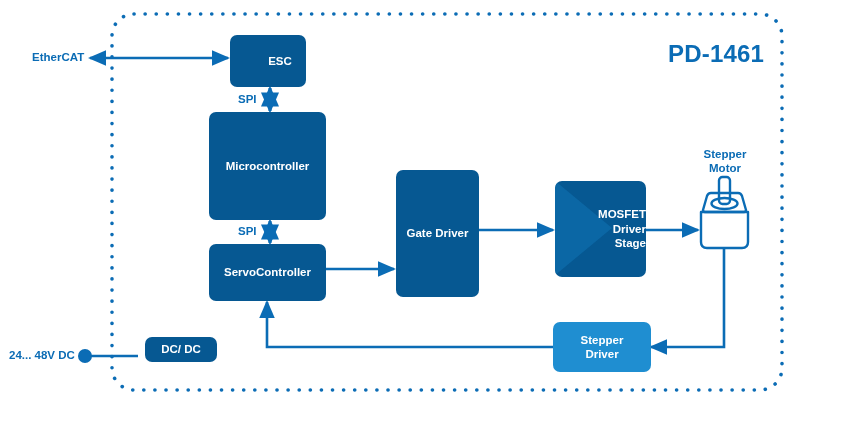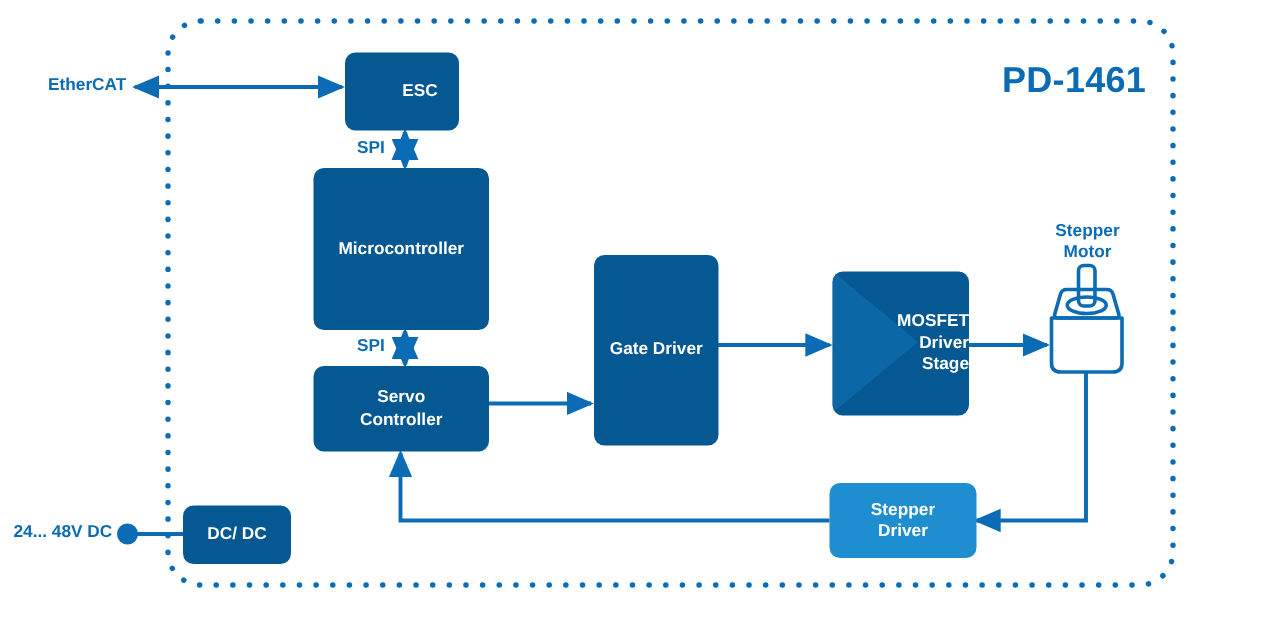--- a/index.html
+++ b/index.html
@@ -122,21 +122,21 @@
   </svg>
 
   <div class="box box-dark" style="left:230px; top:35px; width:76px; height:52px;padding-left:24px;">
     <span class="box-text">ESC</span>
   </div>
 
   <div class="box box-dark" style="left:209px; top:112px; width:117px; height:108px;">
     <span class="box-text">Microcontroller</span>
   </div>
 
-  <div class="box box-dark" style="left:209px; top:244px; width:117px; height:57px; flex-direction:column;">
+  <div class="box box-dark" style="left:209px; top:244px; width:117px; height:57px; flex-direction:row;">
     <span class="box-text">Servo</span>
     <span class="box-text">Controller</span>
   </div>
 
   <div class="box box-dark" style="left:396px; top:170px; width:83px; height:127px;">
     <span class="box-text">Gate Driver</span>
   </div>
 
   <div class="box box-dark" style="left:555px; top:181px; width:91px; height:96px; flex-direction:column; overflow:hidden;align-items:flex-end;">
     <span class="mosfet-shade">
@@ -145,21 +145,21 @@
     <span class="box-text">MOSFET</span>
     <span class="box-text">Driver</span>
     <span class="box-text">Stage</span>
   </div>
 
   <div class="box box-light" style="left:553px; top:322px; width:98px; height:50px; flex-direction:column;">
     <span class="box-text">Stepper</span>
     <span class="box-text">Driver</span>
   </div>
 
-  <div class="box box-dark" style="left:122px; top:337px; width:72px; height:39px;">
+  <div class="box box-dark" style="left:145px; top:337px; width:72px; height:25px;">
     <span class="box-text">DC/ DC</span>
   </div>
 
   <div class="title" style="left:668px; top:40px;">PD-1461</div>
 
   <div class="lbl" style="left:16px; top:51px;margin-left:16px;">EtherCAT</div>
 
   <div class="lbl" style="left:9px; top:349px;">24... 48V DC</div>
 
   <div class="lbl lbl-center" style="left:686px; top:148px; width:78px;">

